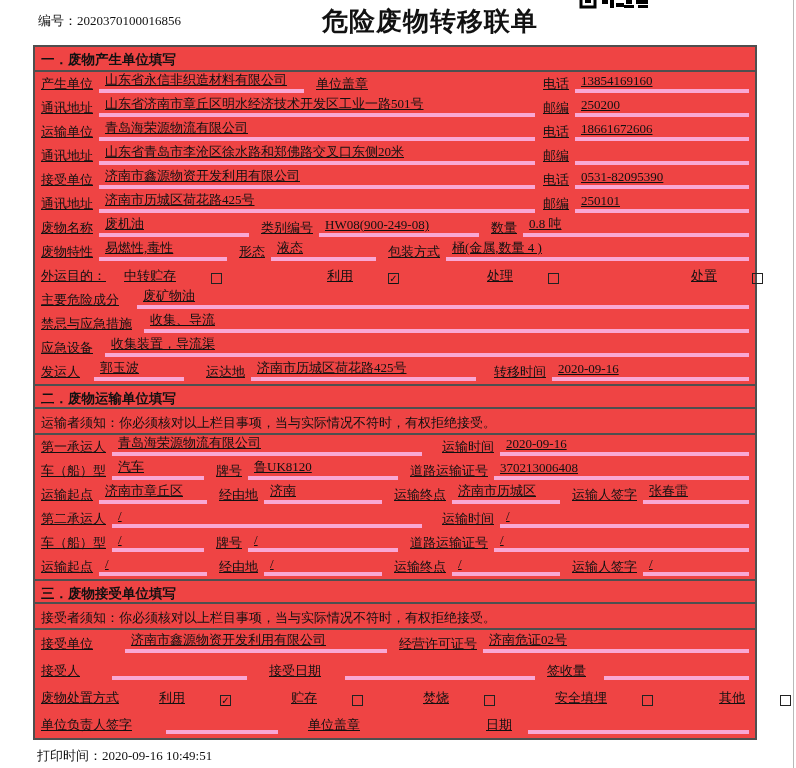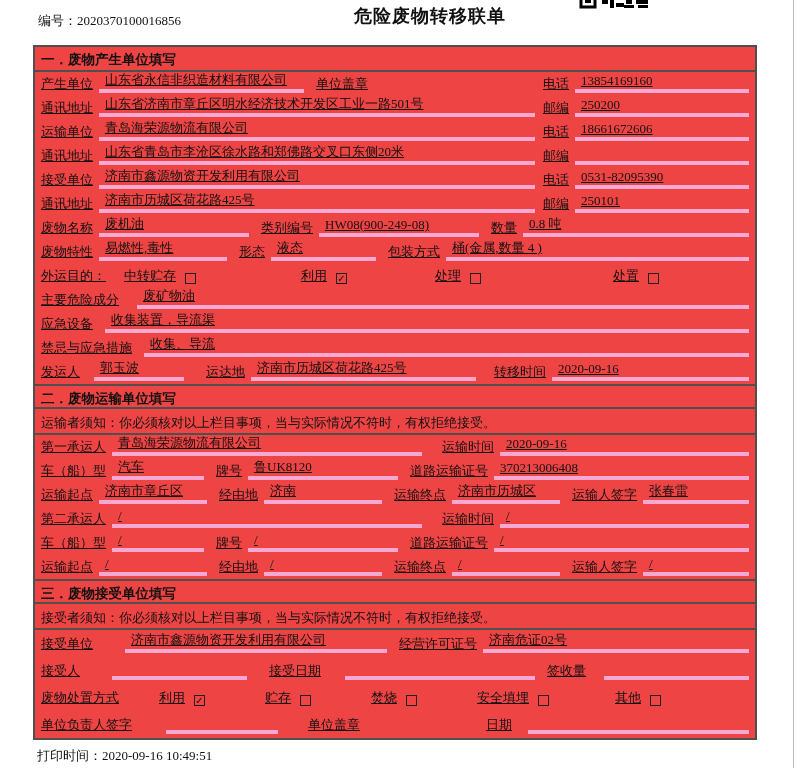--- a/index.html
+++ b/index.html
@@ -2,35 +2,35 @@
 <html><head>
 <meta charset="utf-8">
 <style>
   * { box-sizing: border-box; }
   html,body { margin:0; padding:0; background:#fff; }
   .page { position:relative; width:796px; height:768px; background:#ffffff;
           font-family:"Liberation Serif","DejaVu Serif",serif; color:#111; font-size:13px; overflow:hidden; }
   .edge-line { position:absolute; top:0; right:2px; width:1px; height:100%; background:#b9b9b9; }
   .serial { position:absolute; left:38px; top:12px; white-space:nowrap;text-align:center; }
   .title { position:absolute; left:90px; top:4px; width:680px; text-align:center;
-           font-size:18px; font-weight:bold; letter-spacing:1px; }
+           font-size:26px; font-weight:bold; letter-spacing:1px; }
   .qr { position:absolute; left:578px; top:0; }
   .form { position:absolute; left:33px; top:45px; width:724px; border:2px solid #4f4f4f; background:#ef4444; }
   .sec-h { font-weight:bold; font-size:13.5px; height:25px; padding:4px 6px 2px; border-bottom:2px solid #4f4f4f; }
   .bt { border-top:2px solid #4f4f4f; }
   .notice { height:26px; padding:5px 6px 3px; border-bottom:2px solid #4f4f4f; }
   .row { display:flex; align-items:flex-end; height:24px; padding:0 6px 3px;text-decoration:underline; }
   .row.tall { height:27px; padding-bottom:4px; }
   .left { flex:1; display:flex; align-items:flex-end; min-width:0; }
   .right { flex:0 0 206px; display:flex; align-items:flex-end; }
   .lbl { white-space:nowrap; margin-right:6px; flex:0 0 auto; }
   .u { border-bottom:4px solid #f9a8d4; padding:0 2px 0 6px; white-space:nowrap; overflow:hidden; min-height:16px; flex:0 0 auto;margin-top:13px; }
   .grow { flex:1 1 auto; }
   .ml { margin-left:12px; }
-  .opt { display:flex; align-items:flex-end; flex:0 0 auto; }
+  .opt { display:flex; align-items:flex-end; flex:0 0 auto;gap:26px; }
   .box { width:11px; height:11px; border:1.5px solid #222; margin:0 0 1px 9px; display:flex;
          align-items:center; justify-content:center; font-size:10px; line-height:1; flex:0 0 auto; }
   .sp { flex:0 0 auto; }
   .print { position:absolute; left:37px; top:747px; white-space:nowrap; }
 </style>
 </head>
 <body>
 
 <div class="page">
   <div class="edge-line"></div>
@@ -160,27 +160,27 @@
         <span class="box"></span>
       </span>
     </div>
 
     <div class="row">
       <span class="lbl">主要危险成分</span>
       <span class="u grow" style="margin-left:12px">废矿物油</span>
     </div>
 
     <div class="row">
+      <span class="lbl">禁忌与应急措施</span>
+      <span class="u grow" style="margin-left:6px">收集、导流</span>
+    </div>
+
+    <div class="row">
       <span class="lbl">应急设备</span>
       <span class="u grow" style="margin-left:6px">收集装置，导流渠</span>
-    </div>
-
-    <div class="row">
-      <span class="lbl">禁忌与应急措施</span>
-      <span class="u grow" style="margin-left:6px">收集、导流</span>
     </div>
 
     <div class="row">
       <span class="lbl">发运人</span>
       <span class="u" style="width:90px;margin-left:8px">郭玉波</span>
       <span class="lbl" style="margin-left:22px">运达地</span>
       <span class="u" style="width:225px">济南市历城区荷花路425号</span>
       <span class="lbl" style="margin-left:18px">转移时间</span>
       <span class="u grow">2020-09-16</span>
     </div>

